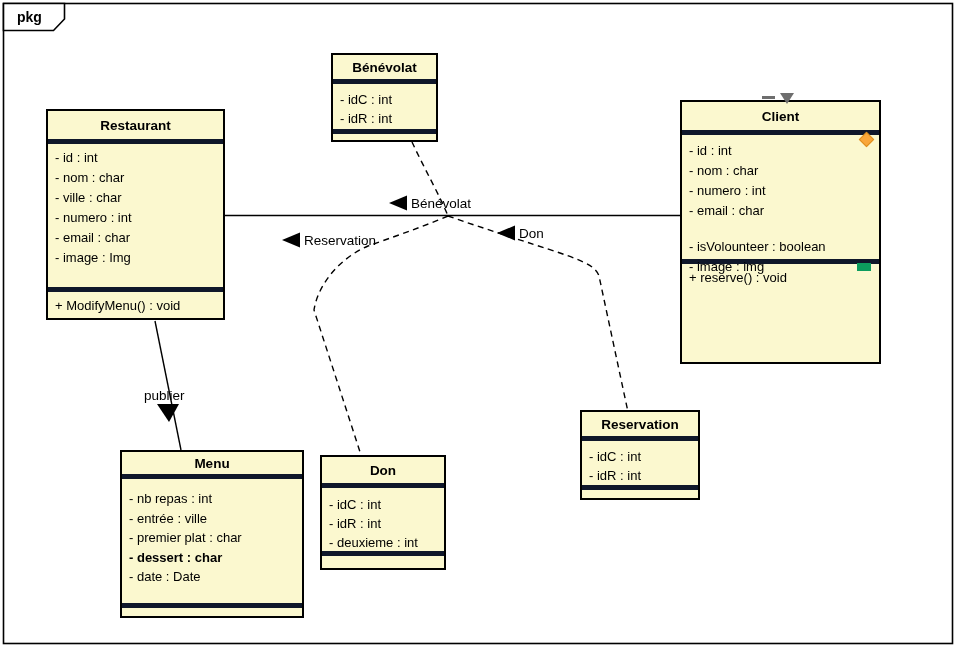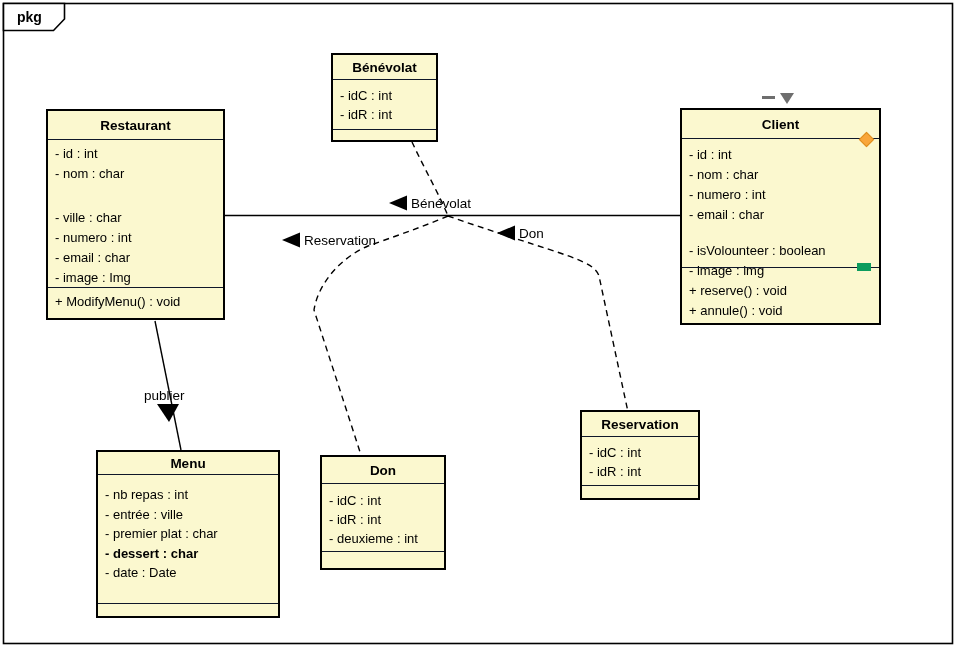--- a/index.html
+++ b/index.html
@@ -10,21 +10,21 @@
   .stage svg{position:absolute;left:0;top:0;z-index:1;}
   .uml-class{
     position:absolute;z-index:2;box-sizing:border-box;
     border:2px solid #000;background:#FBF8CF;
   }
   .uml-title{
     box-sizing:border-box;font-weight:bold;font-size:13.5px;text-align:center;
     display:flex;align-items:center;justify-content:center;
   }
   .uml-attrs,.uml-ops,.uml-empty{
-    box-sizing:border-box;border-top:1px solid #0f172a;
+    box-sizing:border-box;border-top:5px solid #0f172a;
   }
   .row{
     font-size:13px;padding-left:7px;white-space:nowrap;overflow:hidden;
   }
   .edge-label{
     position:absolute;z-index:3;font-size:13.5px;line-height:16px;white-space:nowrap;
   }
   .badge{position:absolute;z-index:4;}
   .diamond{width:9px;height:9px;transform:rotate(45deg);}
   .gray-tri{
@@ -59,56 +59,55 @@
     <polygon points="497,233 515,225.5 515,240.5" fill="#000"></polygon>
   </svg>
 
   <span class="frame-label" style="left:17px;top:9px;">pkg</span>
 
   <div class="uml-class" style="left:46px;top:109px;width:179px;height:211px;">
     <div class="uml-title" style="height:28px;">Restaurant</div>
     <div class="uml-attrs" style="height:148px;padding-top:4px;">
       <div class="row" style="line-height:20px;">- id : int</div>
       <div class="row" style="line-height:20px;">- nom : char</div>
-      <div class="row" style="line-height:20px;margin-top:24px;">- ville : char</div>
+      <div class="row" style="line-height:20px;">- ville : char</div>
       <div class="row" style="line-height:20px;">- numero : int</div>
       <div class="row" style="line-height:20px;">- email : char</div>
       <div class="row" style="line-height:20px;">- image : Img</div>
     </div>
     <div class="uml-ops" style="height:31px;padding-top:4px;">
       <div class="row" style="line-height:20px;">+ ModifyMenu() : void</div>
     </div>
   </div>
 
   <div class="uml-class" style="left:331px;top:53px;width:107px;height:89px;">
     <div class="uml-title" style="height:24px;">Bénévolat</div>
     <div class="uml-attrs" style="height:50px;padding-top:6px;">
       <div class="row" style="line-height:19px;">- idC : int</div>
       <div class="row" style="line-height:19px;">- idR : int</div>
     </div>
     <div class="uml-empty" style="height:11px;"></div>
   </div>
 
-  <div class="uml-class" style="left:680px;top:108px;width:201px;height:217px;">
+  <div class="uml-class" style="left:680px;top:100px;width:201px;height:264px;">
     <div class="uml-title" style="height:28px;">Client</div>
     <div class="uml-attrs" style="height:129px;padding-top:6px;">
       <div class="row" style="line-height:20px;">- id : int</div>
       <div class="row" style="line-height:20px;">- nom : char</div>
       <div class="row" style="line-height:20px;">- numero : int</div>
       <div class="row" style="line-height:20px;">- email : char</div>
       <div class="row" style="line-height:20px;margin-top:16px;">- isVolounteer : boolean</div>
       <div class="row" style="line-height:20px;">- image : img</div>
     </div>
-    <div class="uml-ops" style="height:56px;padding-top:13px;">
+    <div class="uml-ops" style="height:56px;padding-top:4px;">
       <div class="row" style="line-height:20px;">+ reserve() : void</div>
-      <div class="row" style="line-height:20px;">+ annule() : void</div>
     </div>
   </div>
 
-  <div class="uml-class" style="left:96px;top:450px;width:184px;height:168px;">
+  <div class="uml-class" style="left:120px;top:450px;width:184px;height:168px;">
     <div class="uml-title" style="height:22px;">Menu</div>
     <div class="uml-attrs" style="height:129px;padding-top:10px;">
       <div class="row" style="line-height:19.5px;">- nb repas : int</div>
       <div class="row" style="line-height:19.5px;">- entrée : ville</div>
       <div class="row" style="line-height:19.5px;">- premier plat : char</div>
       <div class="row" style="line-height:19.5px;font-weight:bold;">- dessert : char</div>
       <div class="row" style="line-height:19.5px;">- date : Date</div>
     </div>
     <div class="uml-empty" style="height:13px;"></div>
   </div>

